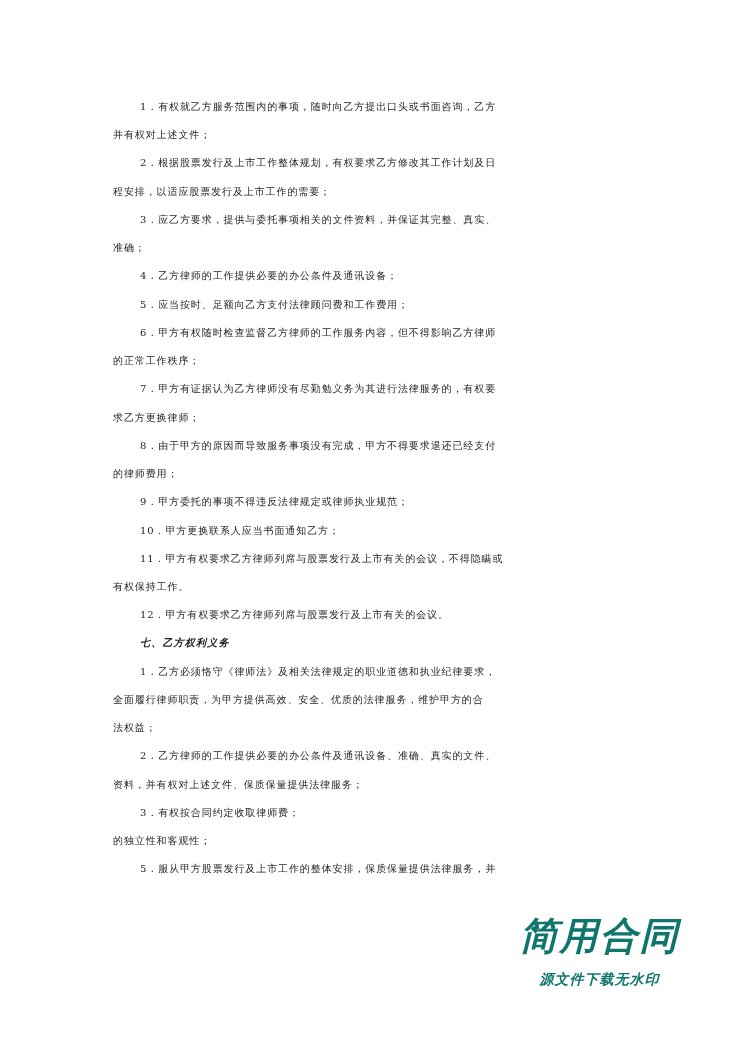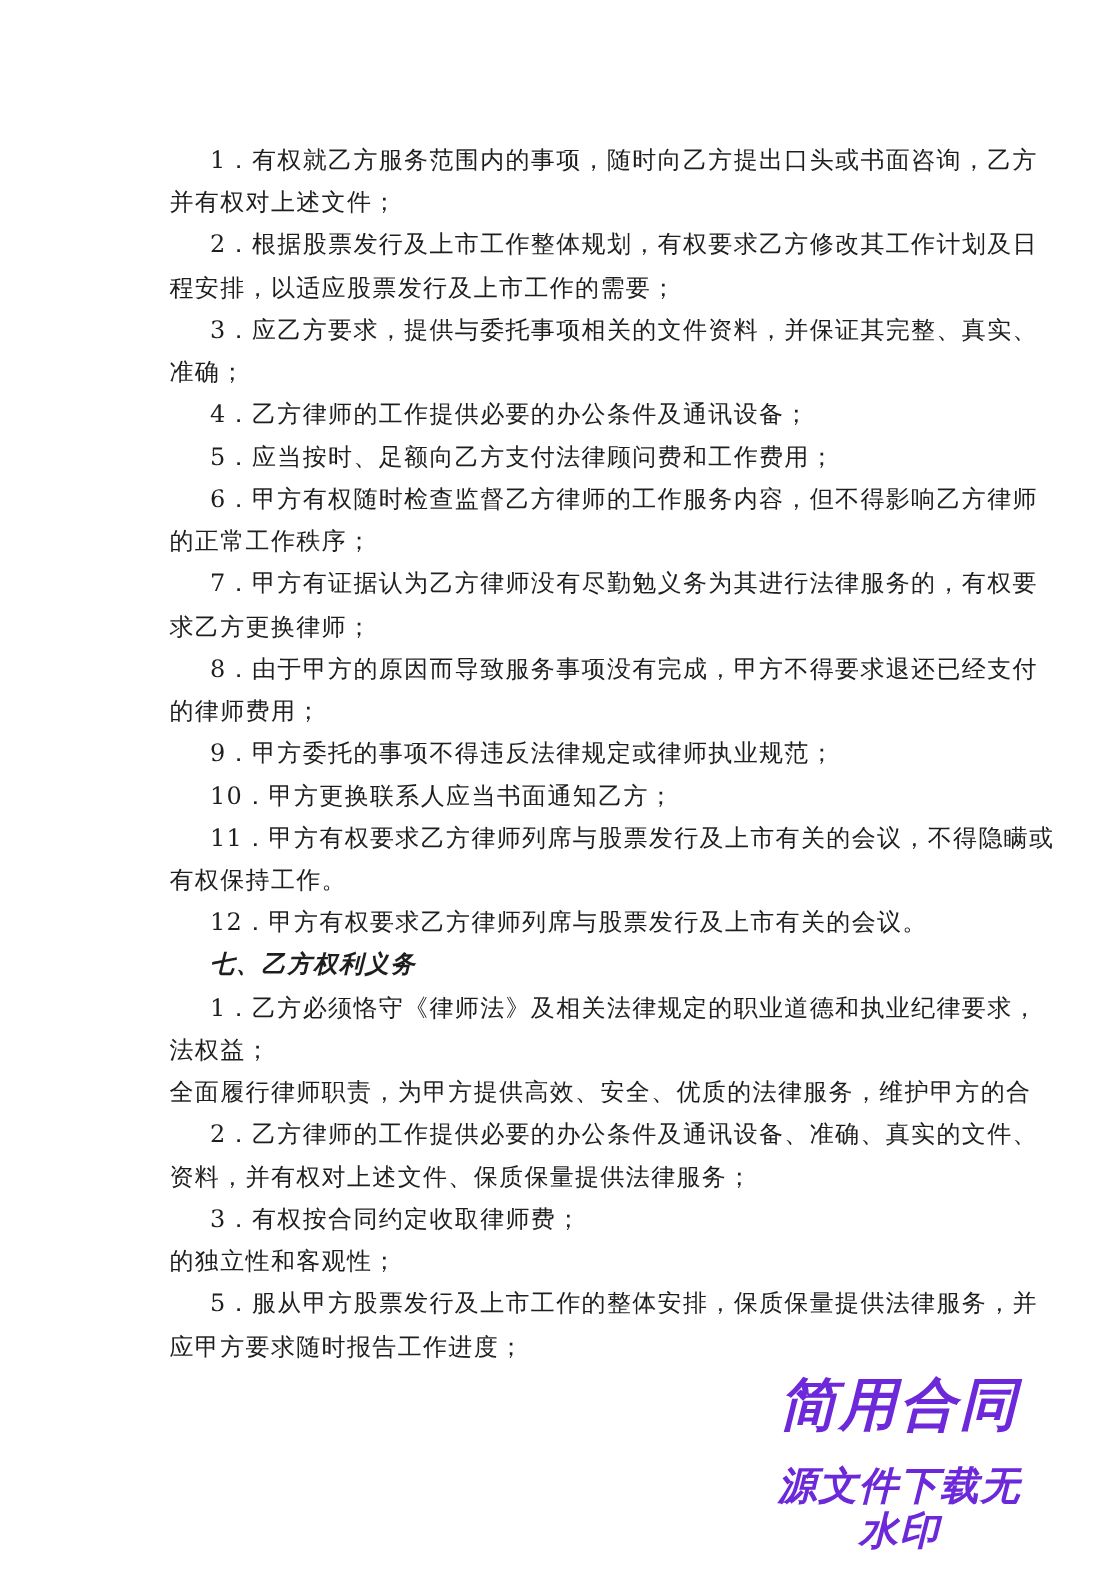--- a/index.html
+++ b/index.html
@@ -6,32 +6,32 @@
   body {
     width: 742px; height: 1049px; background: #ffffff; position: relative; overflow: hidden;
     font-family: "DejaVu Serif", "Liberation Serif", serif;
     color: #1e1e1e;
   }
   .page {
     position: absolute; left: 113px; top: 93px; width: 520px;
   }
   .line {
     height: 28.24px; line-height: 28.24px;
-    font-size: 16px; letter-spacing: 0.9px;
+    font-size: 10px; letter-spacing: 0.9px;
     white-space: nowrap;
   }
   .line.indent { padding-left: 27px; }
   .line.heading { padding-left: 27px; font-weight: bold; letter-spacing: 1.2px; font-style: italic; }
   .watermark {
     position: absolute; left: 512px; top: 912px; width: 175px;
     font-family: "DejaVu Sans", "Liberation Sans", sans-serif;
-    color: #6d28d9; font-style: italic; font-weight: bold; text-align: center;
+    color: #0f766e; font-style: italic; font-weight: bold; text-align: center;
   }
   .wm-title { font-size: 38px; letter-spacing: 2px; line-height: 48px; }
-  .wm-sub { font-size: 26px; letter-spacing: 1px; line-height: 30px; margin-top: 16px; }
+  .wm-sub { font-size: 14px; letter-spacing: 1px; line-height: 30px; margin-top: 4px; }
 </style>
 </head>
 <body>
 
 <div class="page">
   <div>
     <div>
       <div class="line indent"><span>1．</span><span>有权就乙方服务范围内的事项，随时向乙方提出口头或书面咨询，乙方</span></div>
       <div class="line">并有权对上述文件；</div>
     </div>
@@ -74,36 +74,35 @@
     <div>
       <div class="line indent"><span>12．</span><span>甲方有权要求乙方律师列席与股票发行及上市有关的会议。</span></div>
     </div>
   </div>
 
   <div class="line heading">七、乙方权利义务</div>
 
   <div>
     <div>
       <div class="line indent"><span>1．</span><span>乙方必须恪守《律师法》及相关法律规定的职业道德和执业纪律要求，</span></div>
+      <div class="line">全面履行律师职责，为甲方提供高效、安全、优质的法律服务，维护甲方的合</div>
       <div class="line">法权益；</div>
-      <div class="line">全面履行律师职责，为甲方提供高效、安全、优质的法律服务，维护甲方的合</div>
     </div>
     <div>
       <div class="line indent"><span>2．</span><span>乙方律师的工作提供必要的办公条件及通讯设备、准确、真实的文件、</span></div>
       <div class="line">资料，并有权对上述文件、保质保量提供法律服务；</div>
     </div>
     <div>
       <div class="line indent"><span>3．</span><span>有权按合同约定收取律师费；</span></div>
     </div>
     <div>
       <div class="line">的独立性和客观性；</div>
     </div>
     <div>
       <div class="line indent"><span>5．</span><span>服从甲方股票发行及上市工作的整体安排，保质保量提供法律服务，并</span></div>
-      <div class="line">应甲方要求随时报告工作进度；</div>
     </div>
   </div>
 </div>
 
 <div class="watermark">
   <div class="wm-title">简用合同</div>
   <div class="wm-sub">源文件下载无水印</div>
 </div>
 
 </body></html>

